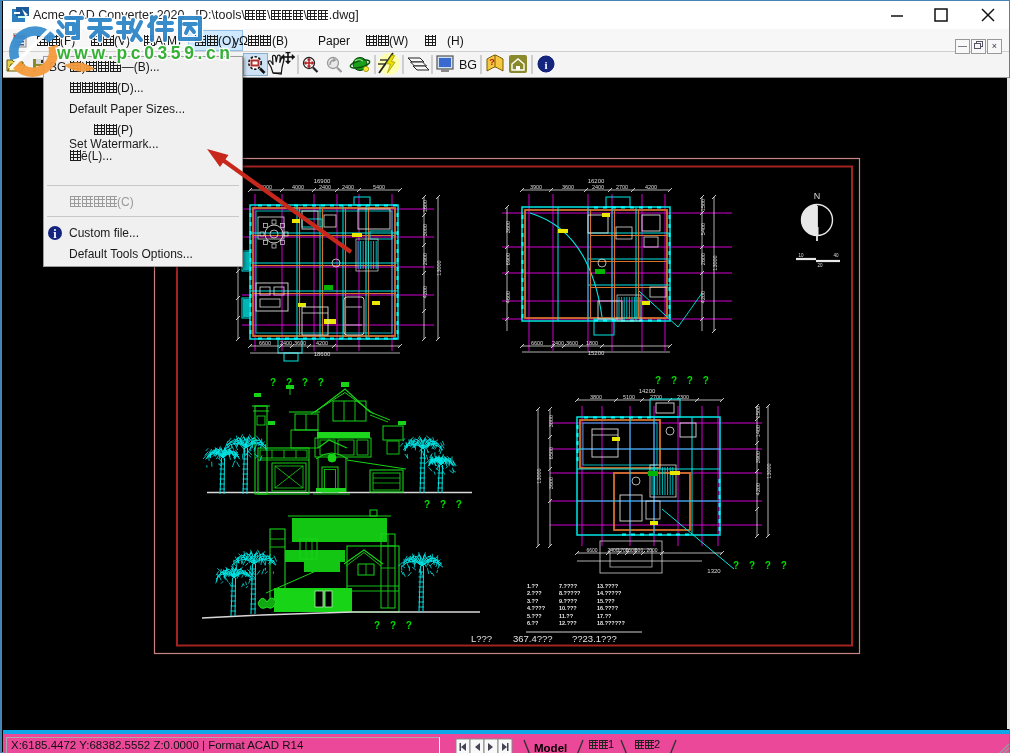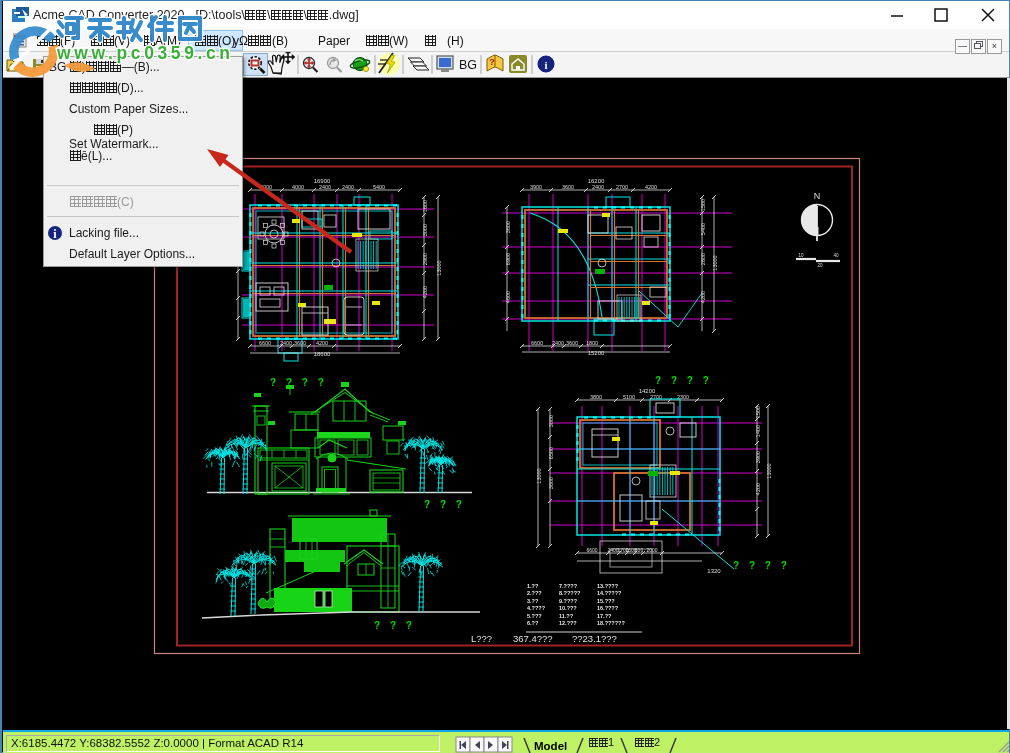--- a/index.html
+++ b/index.html
@@ -6,21 +6,21 @@
 #title{position:absolute;left:1px;top:0;width:1006px;height:28px;background:#fff;color:#222;font-size:12.5px}
 #title .tx{position:absolute;left:30px;top:7px;white-space:pre}
 #mbar{position:absolute;left:1px;top:28px;width:1006px;height:23px;background:#f7f7f7;border-bottom:1px solid #cfcfcf;font-size:12px;color:#111}
 #mbar>span{position:absolute;top:5px}
 #hl{position:absolute;left:185px;top:1px;width:55px;height:21px;background:#cde8ff;border:1px solid #90c0e8}
 #tbar{position:absolute;left:1px;top:51px;width:1006px;height:26px;background:#f4f4f4;border-bottom:1px solid #9a9a9a}
 #cv{position:absolute;left:2px;top:77px}
 #dd{position:absolute;left:41px;top:55px;width:200px;height:211px;background:#f0f0f0;border:1px solid #9d9d9d;box-shadow:2px 2px 3px rgba(0,0,0,0.35);font-size:12px;color:#1a1a1a}
 .di{position:absolute;white-space:pre}
 .sep{position:absolute;left:3px;width:192px;border-top:1px solid #c8c8c8}
-#sbar{position:absolute;left:1px;top:729px;width:1006px;height:23px;background:#bef264;border-top:2px solid #0ea5e9;font-size:11.5px;color:#111}
+#sbar{position:absolute;left:1px;top:729px;width:1006px;height:23px;background:#ec4899;border-top:4px solid #0ea5e9;font-size:11.5px;color:#111}
 #scell{position:absolute;left:3px;top:3px;width:434px;height:17px;border:1px solid #aaa;border-bottom-color:#fff;border-right-color:#fff;padding:1px 4px}
 
 .c{display:inline-block;width:11px;height:11px;margin:0 0.5px;vertical-align:-1px;
 background:repeating-linear-gradient(0deg,#1c1c1c 0 1px,transparent 1px 3px),repeating-linear-gradient(90deg,#1c1c1c 0 1px,transparent 1px 3.3px);}
 .cg{display:inline-block;width:11px;height:11px;margin:0 0.5px;vertical-align:-1px;
 background:repeating-linear-gradient(0deg,#9a9a9a 0 1px,transparent 1px 3.4px),repeating-linear-gradient(90deg,#9a9a9a 0 1px,transparent 1px 3.8px);}
 .ct{display:inline-block;width:10px;height:10px;margin:0 0.5px;vertical-align:-1px;
 background:repeating-linear-gradient(0deg,#222 0 1px,transparent 1px 3.1px),repeating-linear-gradient(90deg,#222 0 1px,transparent 1px 3.4px);}
 .cs{display:inline-block;width:9px;height:9px;margin:0 0.5px;vertical-align:-0.5px;
 background:repeating-linear-gradient(0deg,#222 0 1px,transparent 1px 2.8px),repeating-linear-gradient(90deg,#222 0 1px,transparent 1px 3px);}
@@ -1280,33 +1280,33 @@
       <line x1="435.9669214958377" y1="560.2425207899763" x2="433.8802635175086" y2="565.8727943661146" stroke="#00e6e6" stroke-width="0.8"></line>
       <line x1="425.4892337971216" y1="567.1640162441995" x2="426.8111236649948" y2="573.0800698831451" stroke="#00e6e6" stroke-width="0.8"></line>
       <line x1="418.718703715726" y1="569.9545140868555" x2="420.2996493867111" y2="575.3846051110909" stroke="#00e6e6" stroke-width="0.8"></line>
       <line x1="417.3629883836154" y1="567.7678431603516" x2="417.92571219218763" y2="570.9988464981284" stroke="#00e6e6" stroke-width="0.8"></line>
 </svg>
 <div style="position:absolute;left:1005px;top:77px;width:3px;height:651px;background:#e4e4e4"></div>
 
 <div id="dd">
  <div class="di" style="top:3px;left:5px">BG <span class="c"></span>)<span class="c"></span><span class="c"></span><span class="c"></span>—(B)...</div>
  <div class="di" style="top:24px;left:25px"><span class="c"></span><span class="c"></span><span class="c"></span><span class="c"></span>(D)...</div>
- <div class="di" style="top:45px;left:25px">Custom Paper Sizes...</div>
+ <div class="di" style="top:45px;left:25px">Default Paper Sizes...</div>
  <div class="di" style="top:66px;left:49px"><span class="c"></span><span class="c"></span>(P)</div>
  <div class="di" style="top:80px;left:25px">Set Watermark...</div>
  <div class="di" style="top:92px;left:25px"><span class="c"></span>ē(L)...</div>
  <div class="sep" style="top:128px"></div>
  <div class="di" style="top:138px;left:25px;color:#9a9a9a"><span class="cg"></span><span class="cg"></span><span class="cg"></span><span class="cg"></span>(C)</div>
  <div class="sep" style="top:159px"></div>
- <div class="di" style="top:169px;left:25px">Lacking file...</div>
+ <div class="di" style="top:169px;left:25px">Custom file...</div>
  <svg style="position:absolute;top:168px;left:3px" width="16" height="16">
         <circle cx="8" cy="8" r="7" fill="#15257f"></circle>
         <text x="8" y="12.5" font-size="12" font-weight="bold" font-family="Liberation Serif" fill="#fff" text-anchor="middle">i</text>
       </svg>
- <div class="di" style="top:190px;left:25px">Default Layer Options...</div>
+ <div class="di" style="top:190px;left:25px">Default Tools Options...</div>
 </div>
 
 <svg style="position:absolute;left:0;top:0;pointer-events:none" width="1010" height="753">
  <polygon points="205,148 226.5,154 218,166" fill="#c8281c"></polygon>
       <line x1="218" y1="157" x2="349" y2="251" stroke="#c8281c" stroke-width="4.2"></line>
  <g opacity="0.95">
         <path d="M13,58 A21,21 0 0 1 50,39" stroke="#3a8fd0" stroke-width="9.5" fill="none"></path>
         <path d="M51,45 A21,21 0 0 1 14,63" stroke="#f59b3c" stroke-width="9.5" fill="none"></path>
         <line x1="52" y1="24" x2="8" y2="68" stroke="#ffffff" stroke-width="3.5"></line>
         <path d="M62,64 Q78,57 93,68 Q76,75 62,64 Z" stroke="none" stroke-width="0" fill="#f59b3c"></path>

